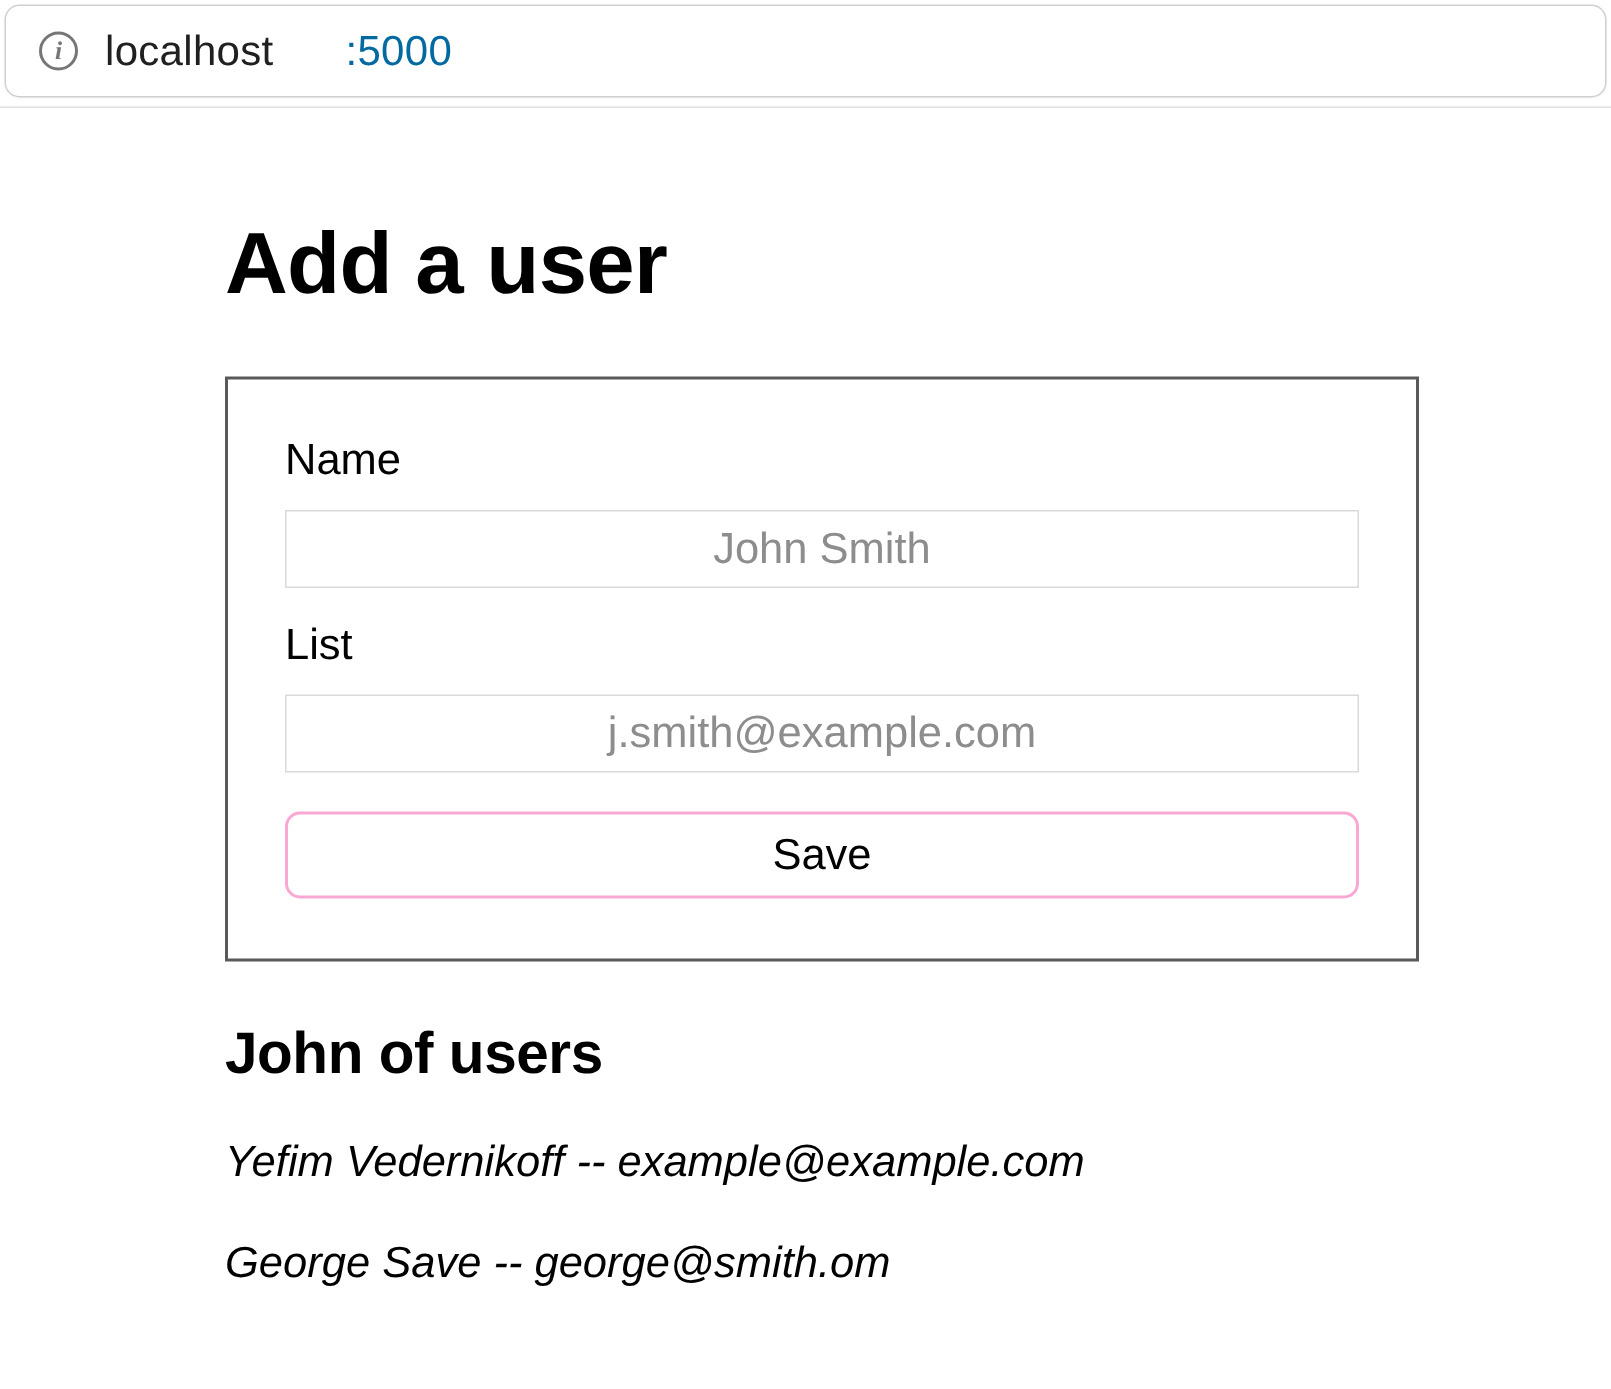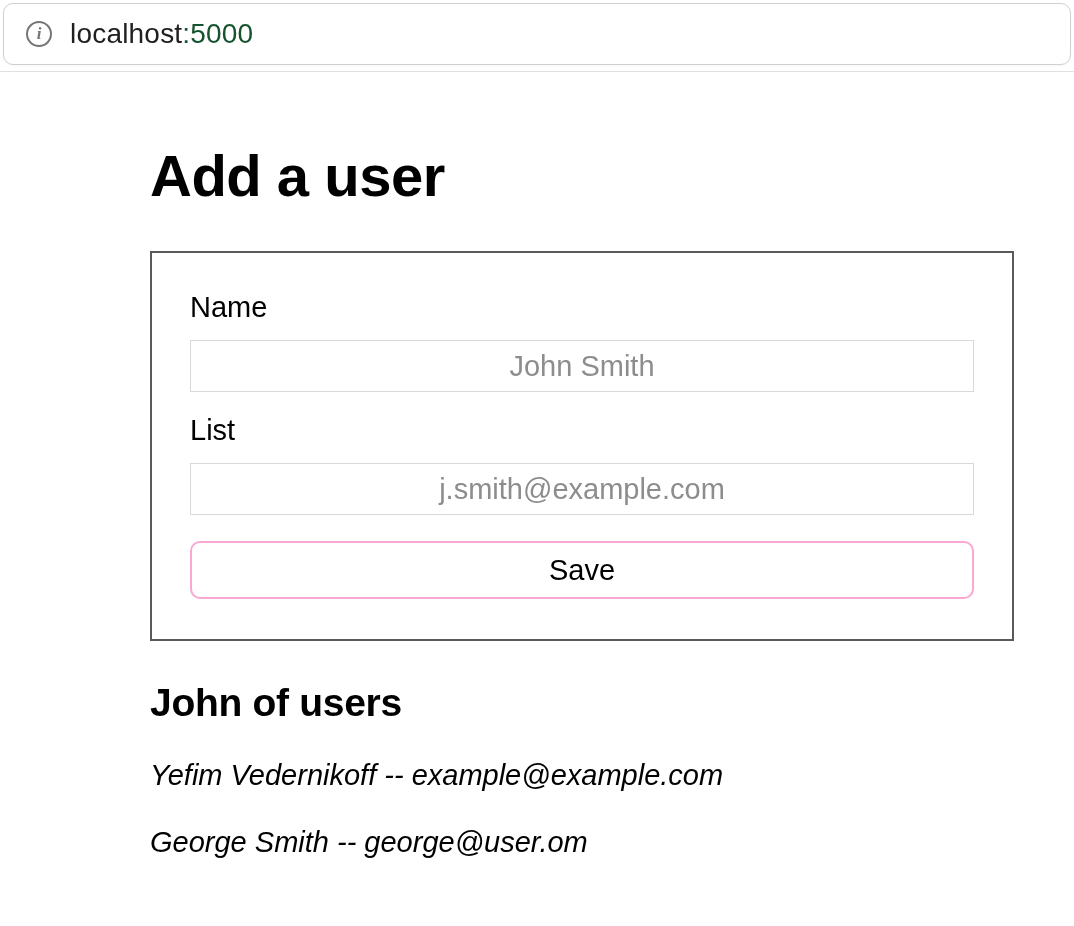--- a/index.html
+++ b/index.html
@@ -44,34 +44,35 @@
       font-size: 17px;
       margin-right: 18px;
       flex-shrink: 0;
     }
     .url {
       font-size: 28px;
       color: #202020;
       letter-spacing: 0.2px;
     }
     .url-port {
-      color: #14532d;
+      color: #0369a1;
+      margin-left: 48px;
     }
     .content {
       padding: 70px 0 0 150px;
     }
     h1 {
       font-size: 58px;
       font-weight: 800;
       letter-spacing: -0.5px;
       margin-bottom: 42px;
     }
     .form-box {
       border: 2px solid #5a5a5a;
-      width: 864px;
+      width: 796px;
       padding: 38px 38px 40px 38px;
     }
     .form-label {
       font-size: 29px;
       font-weight: 400;
       color: #000;
       margin-bottom: 16px;
       display: block;
     }
     .form-input {
@@ -137,15 +138,15 @@
     <label class="form-label">List</label>
     <input class="form-input" type="text" placeholder="j.smith@example.com" style="">
 
     <button class="save-button">Save</button>
   </div>
 
   <h2>John of users</h2>
 
   <div id="user-list">
       <p class="user-line">Yefim Vedernikoff -- example@example.com</p>
-      <p class="user-line">George Smith -- george@user.om</p>
+      <p class="user-line">George Save -- george@smith.om</p>
     </div>
 </div>
 
 </body></html>

